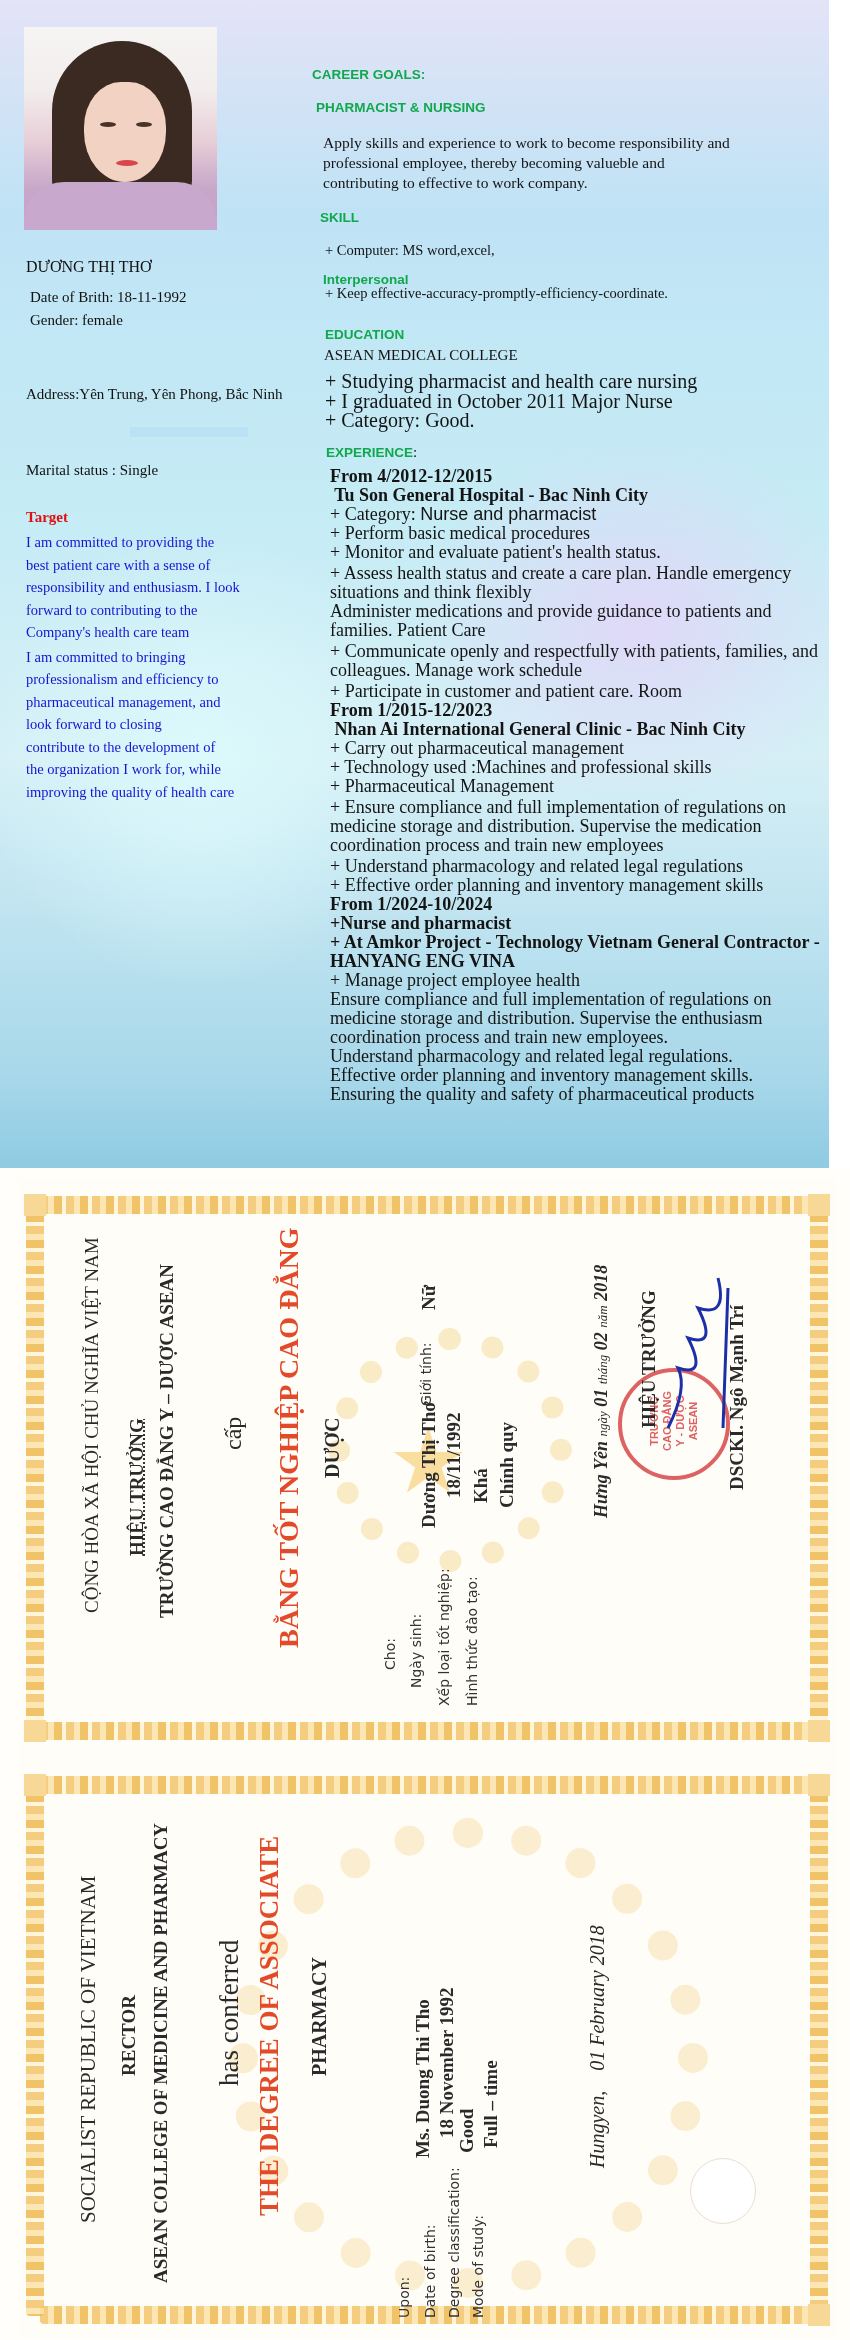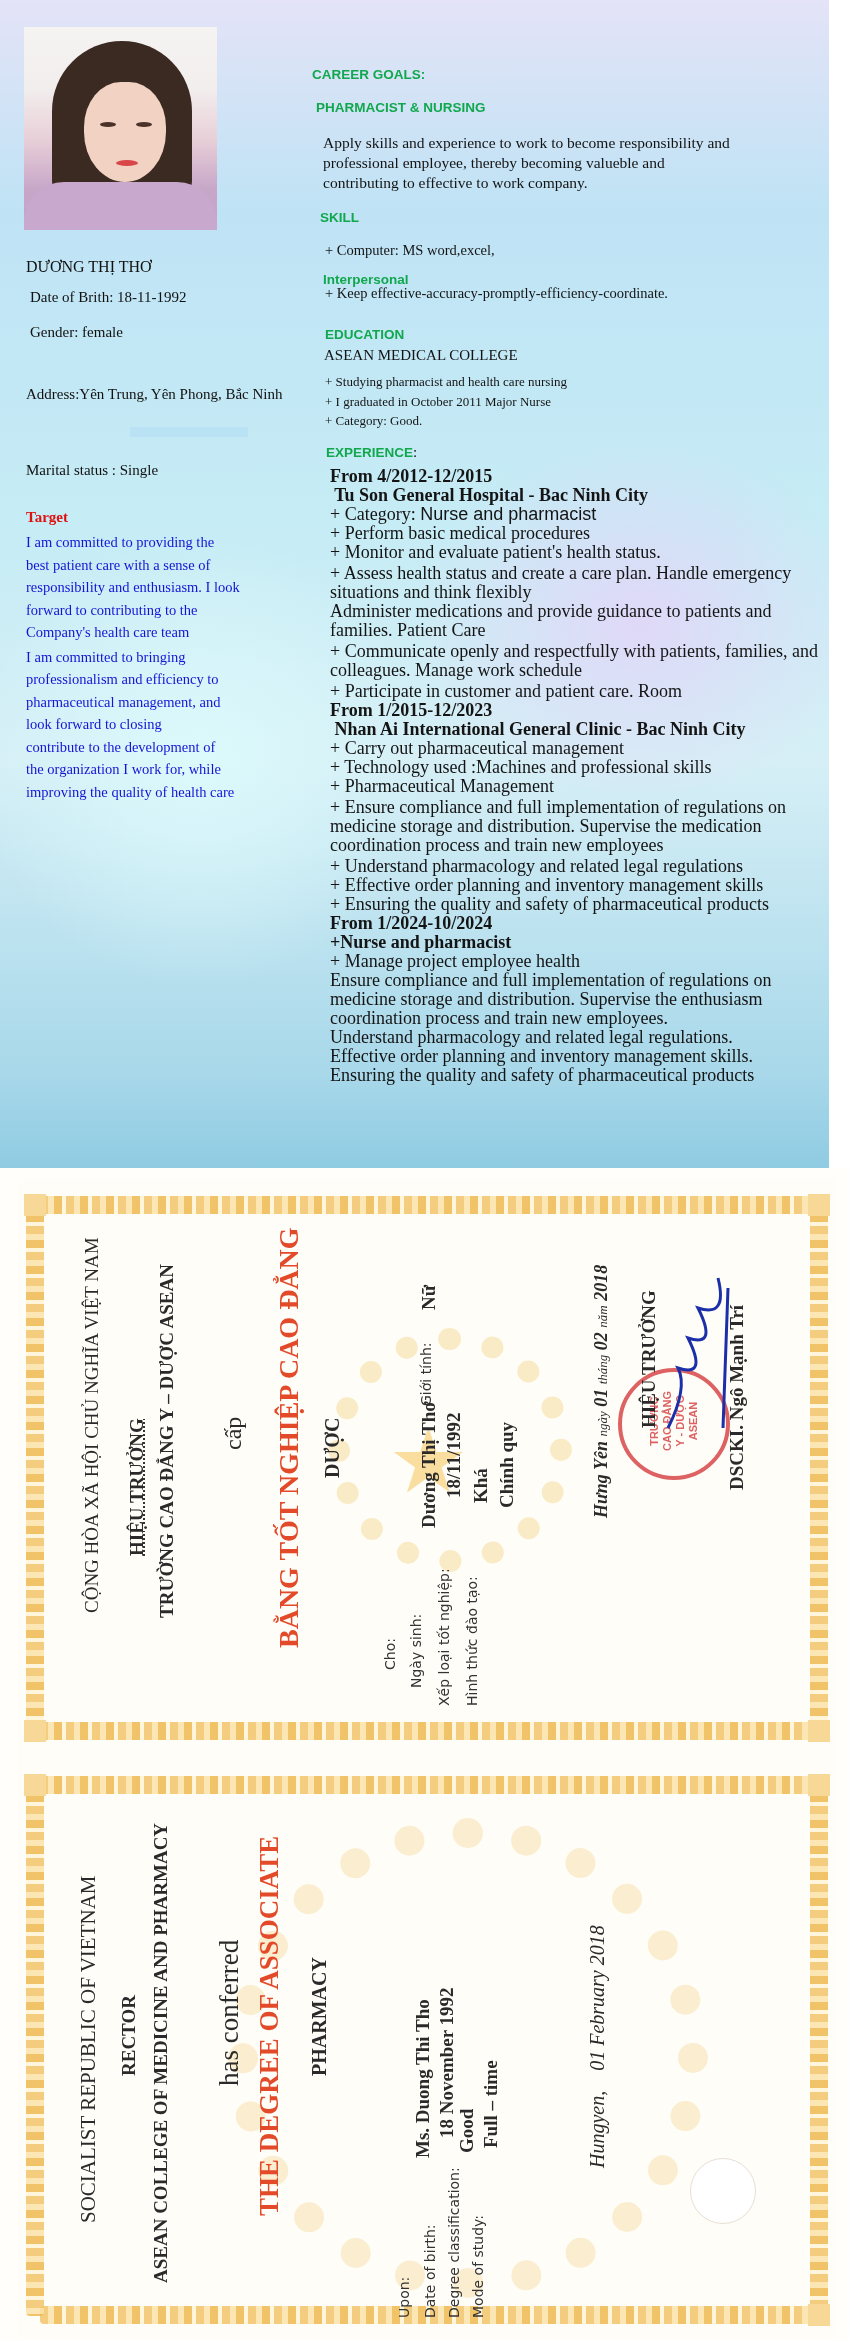--- a/index.html
+++ b/index.html
@@ -60,21 +60,21 @@
     <div class="hair"></div>
     <div class="face"></div>
     <div class="eye" style="left:76px"></div>
     <div class="eye" style="left:112px"></div>
     <div class="lips"></div>
     <div class="jacket"></div>
   </div>
 
   <div class="t left" style="top:258px;font-size:16px">DƯƠNG THỊ THƠ</div>
   <div class="t left" style="top:289px;left:30px">Date of  Brith: 18-11-1992</div>
-  <div class="t left" style="top:324px;left:30px">Gender: female</div>
+  <div class="t left" style="top:312px;left:30px">Gender: female</div>
   <div class="t left" style="top:386px">Address:Yên Trung, Yên Phong, Bắc Ninh</div>
   <div class="faint-bar"></div>
   <div class="t left" style="top:462px">Marital status : Single</div>
 
   <div class="t left target" style="top:509px">Target</div>
   <div class="left" style="top:531px;width:240px">
     <div class="blue">I am committed to providing the</div>
     <div class="blue">best patient care with a sense of</div>
     <div class="blue">responsibility and enthusiasm. I look</div>
     <div class="blue">forward to contributing to the</div>
@@ -96,21 +96,21 @@
     <p>contributing to effective to work company.</p>
   </div>
 
   <div class="t green" style="left:320px;top:210px">SKILL</div>
   <div class="t body15" style="left:325px;top:241px;font-size:14.5px">+ Computer: MS word,excel,</div>
   <div class="t green" style="left:323px;top:272px">Interpersonal</div>
   <div class="t body15" style="left:325px;top:284px;font-size:14.5px">+ Keep effective-accuracy-promptly-efficiency-coordinate.</div>
 
   <div class="t green" style="left:325px;top:327px">EDUCATION</div>
   <div class="t body15" style="left:324px;top:346px;font-size:15px">ASEAN  MEDICAL COLLEGE</div>
-  <div class="right" style="left:325px;top:372px;font-size:13px;line-height:19.5px">
+  <div class="right" style="left:325px;top:372px;font-size:20px;line-height:19.5px">
     <p>+ Studying pharmacist and health care nursing</p>
     <p>+ I graduated in October 2011 Major Nurse</p>
     <p>+ Category: Good.</p>
   </div>
 
   <div class="t" style="left:326px;top:443px">
     <span class="green">EXPERIENCE</span><span class="body15">:</span>
   </div>
 
   <div class="right" style="top:467px">
@@ -125,24 +125,24 @@
     <p style="margin-top:2px">+ Participate in customer and patient care. Room</p>
 
     <p class="b">From 1/2015-12/2023</p>
     <p class="b" style="white-space:pre"> Nhan Ai International General Clinic - Bac Ninh City</p>
     <p>+ Carry out pharmaceutical management</p>
     <p>+ Technology used :Machines and professional skills</p>
     <p>+ Pharmaceutical Management</p>
     <p style="margin-top:2px">+ Ensure compliance and full implementation of regulations on medicine storage and distribution.  Supervise the medication coordination process and train new employees</p>
     <p style="margin-top:2px">+ Understand pharmacology and related legal regulations</p>
     <p>+ Effective order planning and inventory management skills</p>
-    <p>+ Ensuring the quality and safety of pharmaceutical products</p>
 
     <p class="b">From 1/2024-10/2024</p>
     <p class="b">+Nurse and pharmacist</p>
+    <p class="b">+ At Amkor Project - Technology Vietnam General Contractor - HANYANG ENG VINA</p>
     <p>+ Manage project employee health</p>
     <p>Ensure compliance and full implementation of regulations on medicine storage and distribution.  Supervise the enthusiasm coordination process and train new employees.</p>
     <p>Understand pharmacology and related legal regulations.</p>
     <p>Effective order planning and inventory management skills.</p>
     <p>Ensuring the quality and safety of pharmaceutical products</p>
   </div>
 </div>
 
 <div class="diploma">
 

